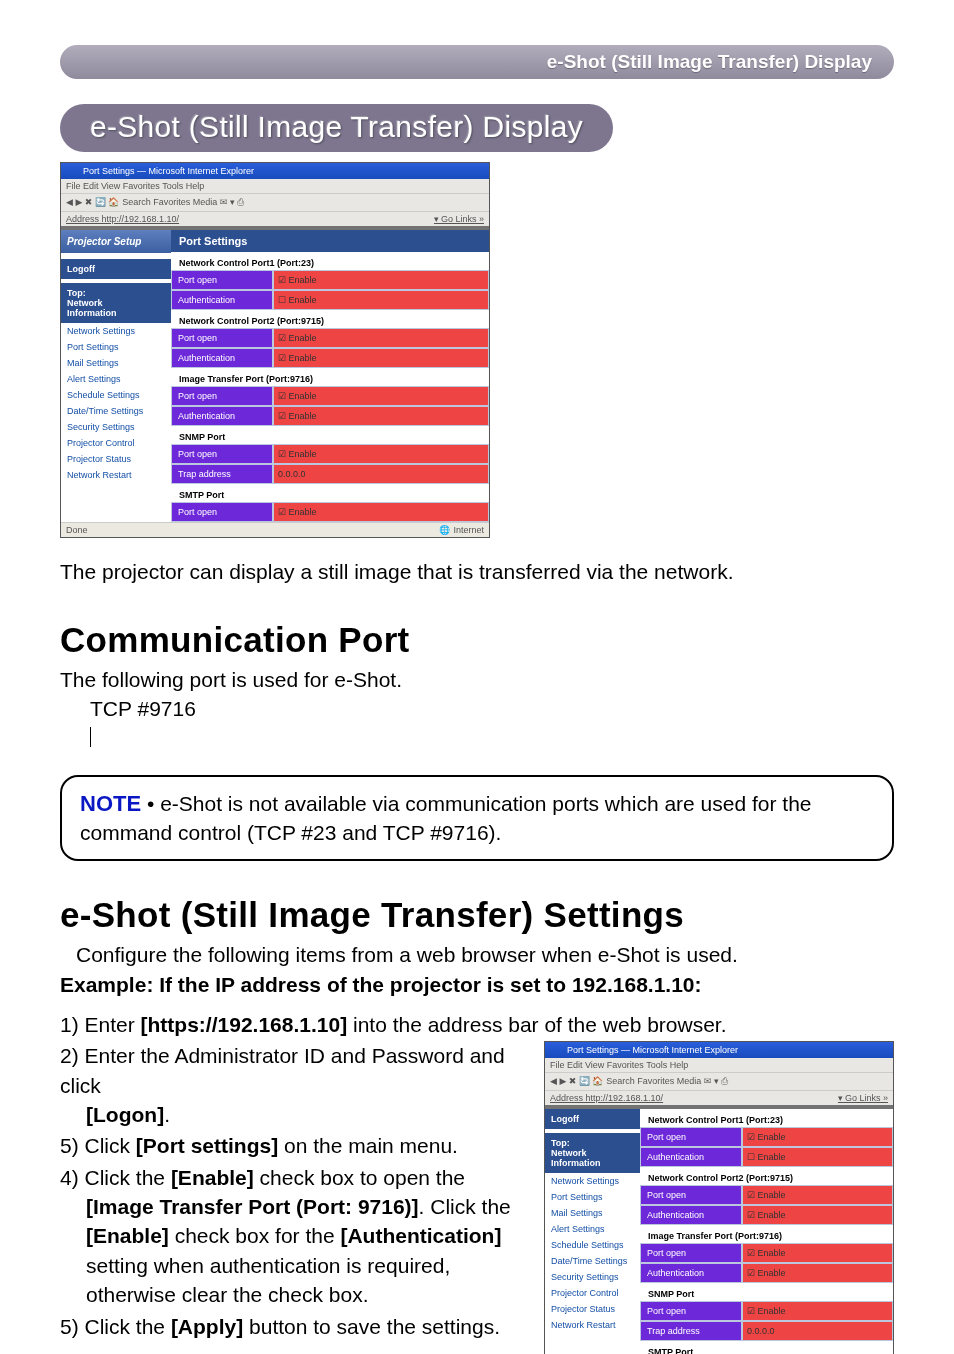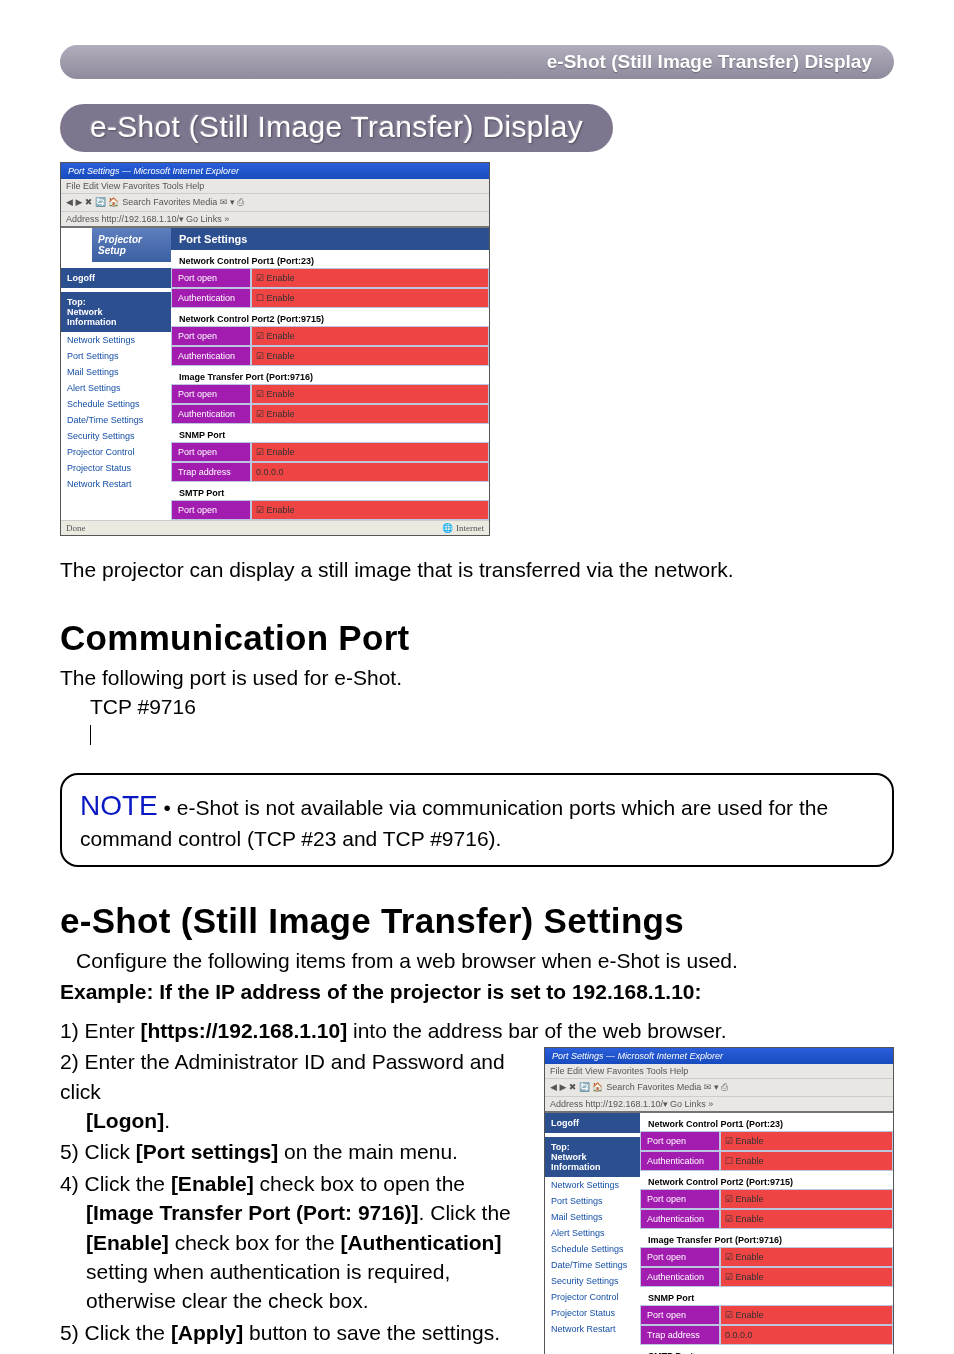--- a/index.html
+++ b/index.html
@@ -42,63 +42,63 @@
     width: 430px;
     font-family: Verdana, sans-serif;
     font-size: 9px;
     color: #333;
     margin-bottom: 20px;
   }
   .screenshot.small { width: 430px; }
   .ss-titlebar {
     background: linear-gradient(to bottom, #2a5edb, #174bbd);
     color: #fff;
-    padding: 3px 7px;
-    font-size: 9px;
-    font-style: italic;
+    padding: 3px 22px;
+    font-size: 9px;
   }
   .ss-menubar {
     background: #e9e7e3;
     padding: 2px 5px;
     font-size: 9px;
     color: #555;
     border-bottom: 1px solid #ccc;
   }
   .ss-toolbar {
     background: #e9e7e3;
     padding: 3px 5px;
     font-size: 9px;
     color: #555;
     border-bottom: 1px solid #ccc;
   }
   .ss-addrbar {
     background: #e9e7e3;
     padding: 2px 5px;
     font-size: 9px;
     color: #555;
-    border-bottom: 2px solid #737373;
+    border-bottom: 4px solid #737373;
     display:flex;
+    justify-content: space-between;
+    text-decoration: underline;
   }
   .ss-body {
     display: flex;
     min-height: 280px;
   }
   .ss-sidebar {
     width: 110px;
     background: #fff;
     font-size: 9px;
   }
   .ss-side-top {
     background: linear-gradient(to bottom, #5e7fbe, #3b5fa1);
     color: #fff;
     font-weight: bold;
     padding: 6px 6px;
     font-style: italic;
     font-size: 10px;
-    margin-left: 31px;
   }
   .ss-side-item {
     padding: 3px 6px;
     color: #144fa6;
   }
   .ss-side-block {
     background: #2c4f90;
     color: #fff;
     padding: 5px 6px;
     font-weight: bold;
@@ -118,41 +118,40 @@
     padding: 6px 8px 2px 8px;
     font-weight: bold;
     color: #000;
     font-size: 9px;
   }
   .ss-row {
     display: flex;
     font-size: 9px;
   }
   .ss-row-label {
-    background: #a21caf;
-    color: #fff;
-    width: 80px;
+    background: #6d28d9;
+    color: #fff;
+    width: 102px;
     padding: 4px 6px;
     border: 1px solid #bac7df;
   }
   .ss-row-value {
     background: #ef4444;
     flex: 1;
     padding: 4px 4px;
     border: 1px solid #bac7df;
     color: #333;
   }
   .ss-statusbar {
     background: #ece9e0;
     border-top: 1px solid #ccc;
     padding: 2px 5px;
     font-size: 9px;
     color: #555;
     text-align: right;
-    font-family: Liberation Serif, serif;
   }
   .body-text {
     font-size: 21px;
     line-height: 1.35;
     margin: 16px 0;
     color: #000;
   }
   h2.section {
     font-family: Arial, Helvetica, sans-serif;
     font-weight: 900;
@@ -175,23 +174,23 @@
   }
   .note-box {
     border: 2px solid #000;
     border-radius: 18px;
     padding: 12px 18px;
     font-size: 21px;
     line-height: 1.35;
     margin: 24px 0;
   }
   .note-word {
-    font-weight: 400;
+    font-weight: 700;
     color: #0a18c4;
-    font-size: 28px;
+    font-size: 22px;
     margin-top: 8px;
   }
   .two-col {
     display: flex;
     gap: 18px;
     align-items: flex-start;
   }
   .two-col .left { flex: 1; }
   .step-line { font-size: 21px; line-height: 1.4; margin-bottom: 2px; }
   .step-sub { margin-left: 26px; }

